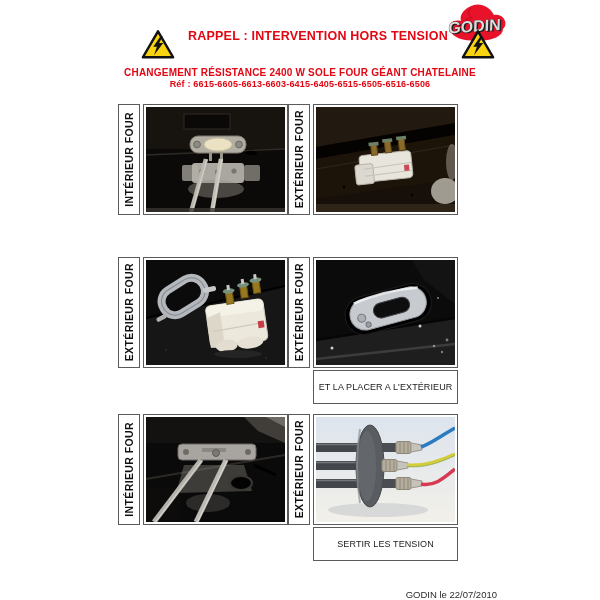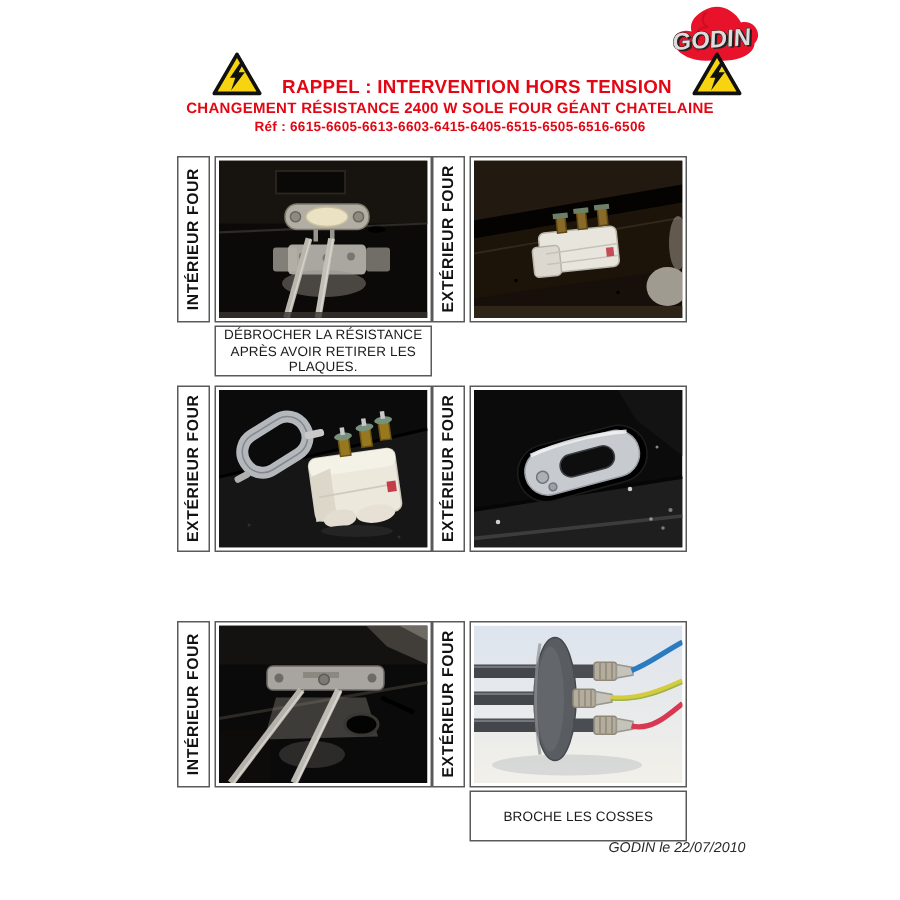--- a/index.html
+++ b/index.html
@@ -5,41 +5,41 @@
   html,body{margin:0;padding:0;}
   body{
     width:600px;height:600px;position:relative;overflow:hidden;
     background:#ffffff;
     font-family:"Liberation Sans","DejaVu Sans",sans-serif;
     -webkit-font-smoothing:antialiased;
   }
   .abs{position:absolute;}
   
   .logo{left:441px;top:4px;width:72px;height:40px;}
-  .warn-row{left:0;right:0;top:29px;height:36px;display:flex;align-items:flex-end;justify-content:center;gap:13px;padding-left:36px;}
+  .warn-row{left:0;right:0;top:29px;height:36px;display:flex;align-items:flex-start;justify-content:center;gap:13px;padding-left:36px;}
   .main-title{font-size:12.5px;font-weight:bold;color:#e30613;letter-spacing:.2px;white-space:nowrap;}
   .sub1{left:0;right:0;top:67px;text-align:center;font-size:10px;font-weight:bold;color:#e30613;letter-spacing:.2px;}
   .sub2{left:0;right:0;top:79px;text-align:center;font-size:9px;font-weight:bold;color:#e30613;letter-spacing:.2px;}
   
   .panel{position:absolute;width:170px;height:147px;}
   .p1{left:118px;top:104px;} .p2{left:288px;top:104px;}
   .p3{left:118px;top:257px;} .p4{left:288px;top:257px;}
   .p5{left:118px;top:414px;} .p6{left:288px;top:414px;}
   .vlabel-box{position:absolute;left:0;top:0;width:22px;height:111px;border:1px solid #5a5a5a;box-sizing:border-box;
     display:flex;align-items:center;justify-content:center;background:#fff;}
   .vlabel{writing-mode:vertical-rl;transform:rotate(180deg);font-size:10.5px;font-weight:bold;color:#111;
     letter-spacing:.4px;white-space:nowrap;}
   .photo-box{position:absolute;left:25px;top:0;width:145px;height:111px;border:1px solid #5a5a5a;box-sizing:border-box;
     padding:2px;background:#fff;}
   .photo-box svg{display:block;}
   .caption-box{position:absolute;left:25px;top:113px;width:145px;height:34px;border:1px solid #5a5a5a;box-sizing:border-box;
     display:flex;align-items:center;justify-content:center;background:#fff;}
   .caption{font-size:9px;line-height:10.5px;color:#1a1a1a;text-align:center;white-space:pre-line;letter-spacing:.1px;}
   
-  .footer-date{right:103px;top:560px;font-size:9.5px;font-style:italic;color:#2b2b2b;}
+  .footer-date{right:103px;top:589px;font-size:9.5px;color:#2b2b2b;}
 </style>
 </head>
 <body>
 
 <div class="abs logo">
   <svg width="72" height="40" viewBox="0 0 72 40">
     <path d="M33,1 C24,4 18,10 20,17 C12,15 6,20 9,27 C13,34 24,38 36,36 C48,38 62,33 62,25 C68,19 62,9 53,11 C49,3 40,-1 33,1 Z" fill="#e8132a"></path>
     <path d="M30,4 C26,8 27,12 31,14 C25,14 22,18 25,22 C20,23 20,28 25,30" fill="none" stroke="#c00d20" stroke-width="1.4" opacity="0.7"></path>
     <g transform="rotate(-4 36 24) skewX(-6)">
       <text x="37.5" y="28.5" text-anchor="middle" font-family="Liberation Sans, sans-serif" font-size="16" font-weight="bold" fill="#222">GODIN</text>
@@ -86,25 +86,20 @@
       <circle cx="72" cy="65" r="3" fill="#7a766e"></circle>
       <circle cx="88" cy="64" r="2.6" fill="#7a766e"></circle>
       <ellipse cx="70" cy="82" rx="28" ry="9" fill="#96928a" opacity="0.45"></ellipse>
       <line x1="60" y1="52" x2="45" y2="105" stroke="#b9b6ae" stroke-width="4.5"></line>
       <line x1="75" y1="52" x2="66" y2="105" stroke="#c2bfb7" stroke-width="4.5"></line>
       <line x1="61" y1="52" x2="46" y2="105" stroke="#e8e6e0" stroke-width="1" opacity="0.6"></line>
       <line x1="76" y1="52" x2="67" y2="105" stroke="#e8e6e0" stroke-width="1" opacity="0.6"></line>
       <rect y="101" width="139" height="4" fill="#38352f" opacity="0.8"></rect>
     </svg>
   </div>
-  <div class="caption-box">
-    <span class="caption">DÉBROCHER LA RÉSISTANCE
-APRÈS AVOIR RETIRER LES
-PLAQUES.</span>
-  </div>
 </div>
 
 <div class="panel p2">
   <div class="vlabel-box">
     <span class="vlabel">EXTÉRIEUR FOUR</span>
   </div>
   <div class="photo-box">
     <svg width="139" height="105" viewBox="0 0 139 105">
       <rect width="139" height="105" fill="#17100a"></rect>
       <polygon points="0,0 139,0 139,16 0,40" fill="#221910"></polygon>
@@ -192,20 +187,23 @@
         <circle cx="44" cy="51" r="4" fill="#aab0b6" stroke="#70767c"></circle>
         <circle cx="49" cy="59" r="2.6" fill="#9aa0a6" stroke="#70767c"></circle>
       </g>
       <circle cx="16" cy="88" r="1.5" fill="#cfcfcf"></circle>
       <circle cx="104" cy="66" r="1.5" fill="#cfcfcf"></circle>
       <circle cx="122" cy="38" r="1" fill="#888"></circle>
       <circle cx="118" cy="86" r="1.2" fill="#bdbdbd" opacity="0.7"></circle>
       <circle cx="126" cy="92" r="1.2" fill="#bdbdbd" opacity="0.6"></circle>
       <circle cx="131" cy="80" r="1.4" fill="#bdbdbd" opacity="0.6"></circle>
     </svg>
+  </div>
+  <div class="caption-box">
+    <span class="caption">ET LA PLACER A L'EXTÉRIEUR</span>
   </div>
 </div>
 
 <div class="panel p5">
   <div class="vlabel-box">
     <span class="vlabel">INTÉRIEUR FOUR</span>
   </div>
   <div class="photo-box">
     <svg width="139" height="105" viewBox="0 0 139 105">
       <rect width="139" height="105" fill="#0a0a0a"></rect>
@@ -278,17 +276,17 @@
       <path d="M105,30 C116,26 126,18 139,11" stroke="#2b7bc0" stroke-width="3.5" fill="none"></path>
       <path d="M91,48 C108,50 124,44 139,37" stroke="#d2cc3e" stroke-width="3.5" fill="none"></path>
       <path d="M91,49.5 C108,51.5 124,45.5 139,38.5" stroke="#8faa48" stroke-width="1" fill="none" opacity="0.8"></path>
       <path d="M105,67 C118,70 128,61 139,52" stroke="#d63a52" stroke-width="3.5" fill="none"></path>
     </svg>
   </div>
   <div class="vlabel-box">
     <span class="vlabel">EXTÉRIEUR FOUR</span>
   </div>
   <div class="caption-box">
-    <span class="caption">BROCHE LES COSSES</span>
+    <span class="caption">SERTIR LES TENSION</span>
   </div>
 </div>
 
 <div class="abs footer-date">GODIN le 22/07/2010</div>
 
 </body></html>

